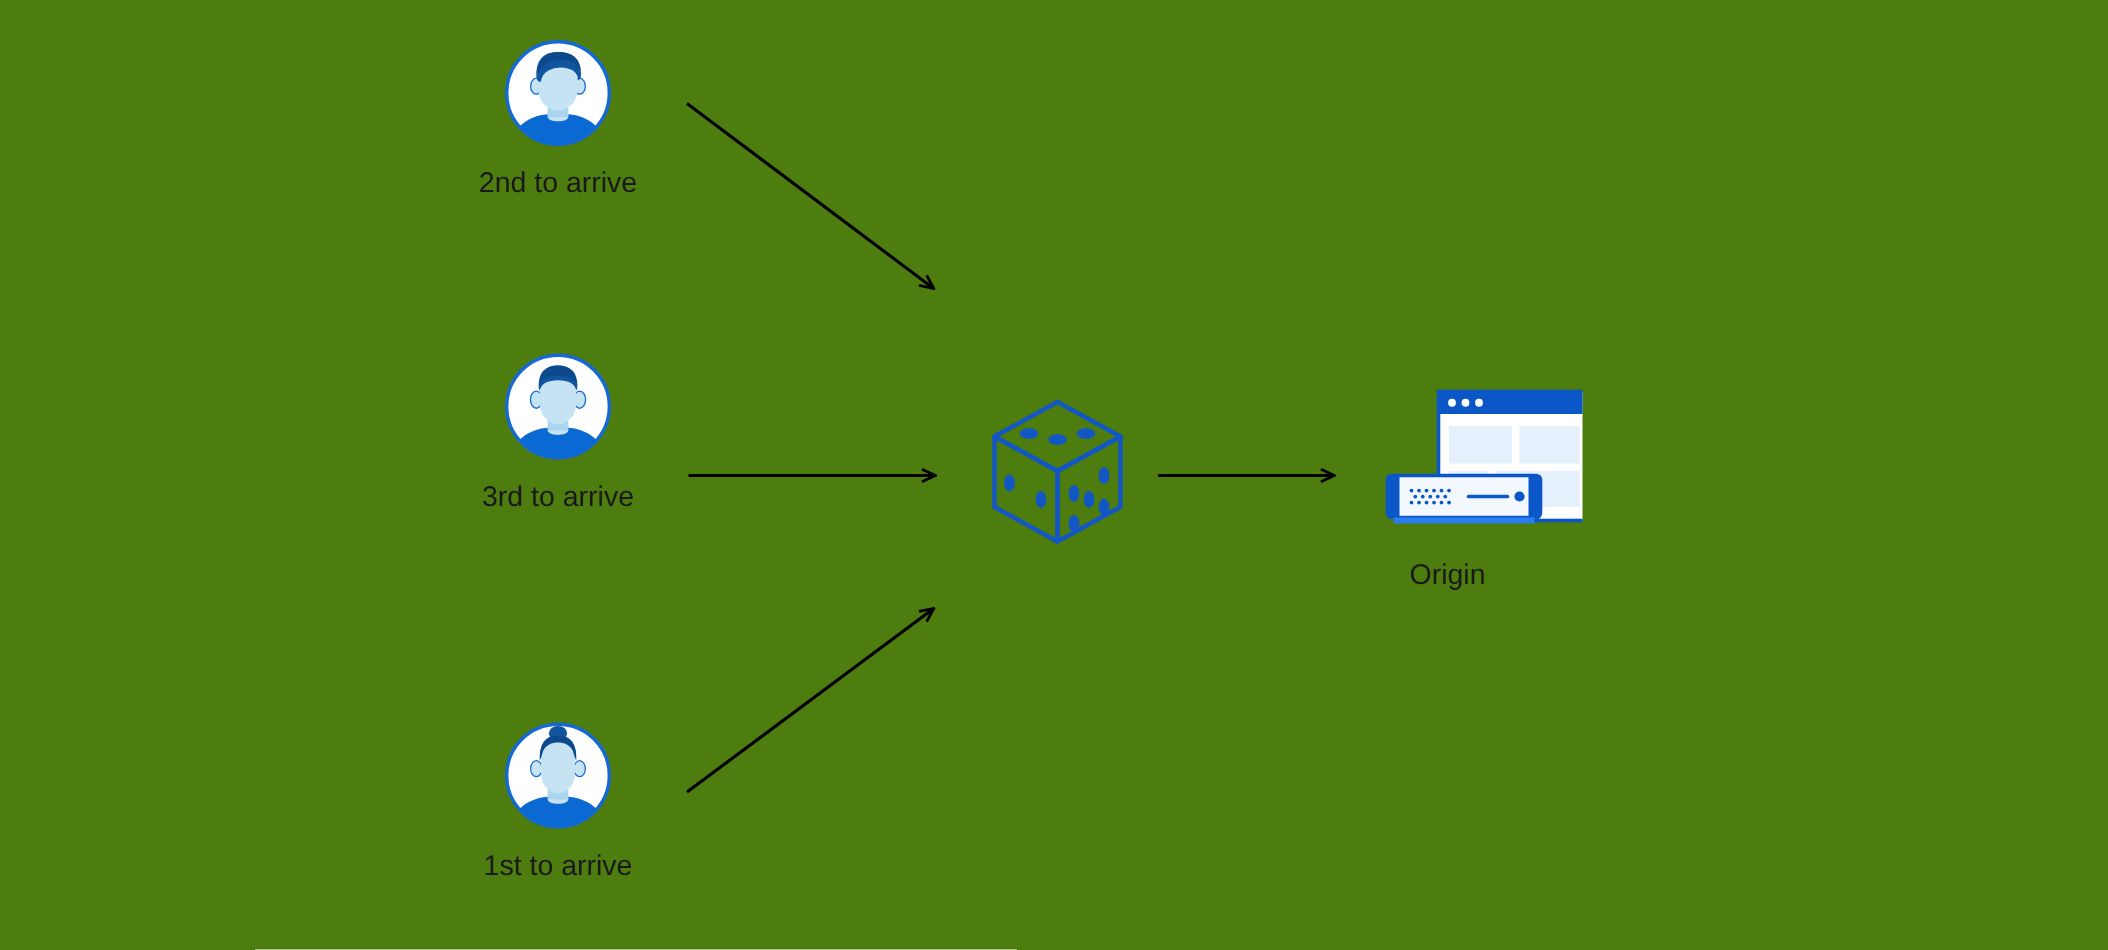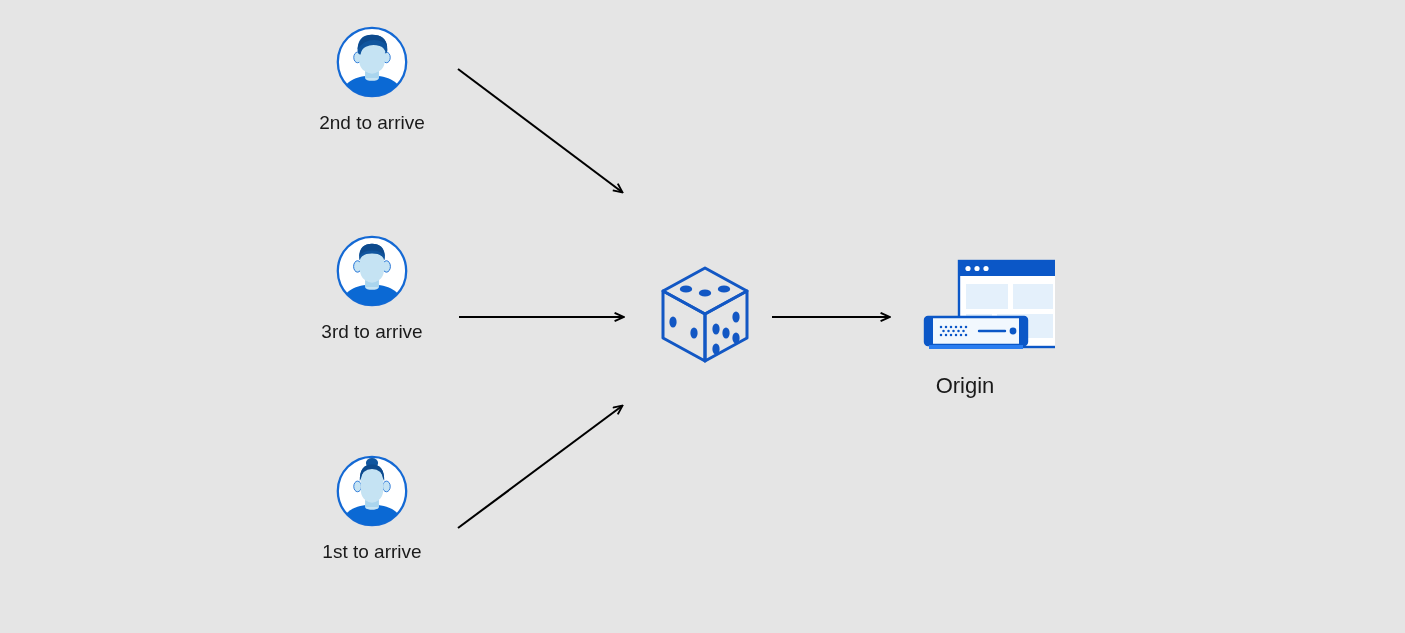--- a/index.html
+++ b/index.html
@@ -8,21 +8,21 @@
     background: #ffffff;
   }
   body {
     font-family: "Liberation Sans", sans-serif;
     -webkit-font-smoothing: antialiased;
   }
   #canvas {
     position: relative;
     width: 1405px;
     height: 633px;
-    background: #e5e5e5;
+    background: #4d7c0f;
     overflow: hidden;
   }
   .node {
     position: absolute;
   }
   .avatar-node {
     width: 160px;
     text-align: center;
   }
   .avatar-icon {
@@ -55,21 +55,21 @@
     width: 200px;
     text-align: center;
   }
   .origin-graphic {
     position: relative;
     width: 140px;
     height: 110px;
     margin: 0 auto;
   }
   .origin-label {
-    font-size: 22px;
+    font-size: 19px;
     color: #1a1a1a;
     margin-top: 8px;
     white-space: nowrap;
   }
 </style>
 </head>
 <body>
 
 <div id="canvas">
 
@@ -137,21 +137,21 @@
         <ellipse cx="69" cy="44" rx="5.2" ry="7.5" fill="#c5e3f3" stroke="#1469d4" stroke-width="1.2"></ellipse>
         <path d="M34 33 q0 -13 16 -13 q16 0 16 13 v13 q0 18 -16 18 q-16 0 -16 -18 z" fill="#c5e3f3"></path>
 
         <path d="M33 32 q0 -18 17 -18 q17 0 17 18 q0 3 -1 4 q-2 -9 -16 -9 q-14 0 -16 9 q-1 -1 -1 -4 z" fill="#10559e"></path>
         <path d="M33 31 q2 -17 17 -17 q15 0 17 17 q-4 -8 -17 -8 q-13 0 -17 8 z" fill="#0d4a8d"></path>
       </g>
     </svg>
     <div class="node-label">3rd to arrive</div>
   </div>
 
-  <div class="node avatar-node" style="left:292px; top:453px;">
+  <div class="node avatar-node" style="left:292px; top:479px;">
     <svg class="avatar-icon" viewBox="0 0 100 100" xmlns="http://www.w3.org/2000/svg">
       <defs>
         <clipPath id="clipC">
             <circle cx="50" cy="50" r="45"></circle>
           </clipPath>
       </defs>
       <circle cx="50" cy="50" r="45" fill="#ffffff" stroke="#1469d4" stroke-width="3"></circle>
       <g clip-path="url(#clipC)">
         <path d="M8 100 C10 76 28 68 50 68 C72 68 90 76 92 100 Z" fill="#0b69d4"></path>
         <path d="M41 55 h18 v16 c0 5 -18 5 -18 0 z" fill="#c5e3f3"></path>

